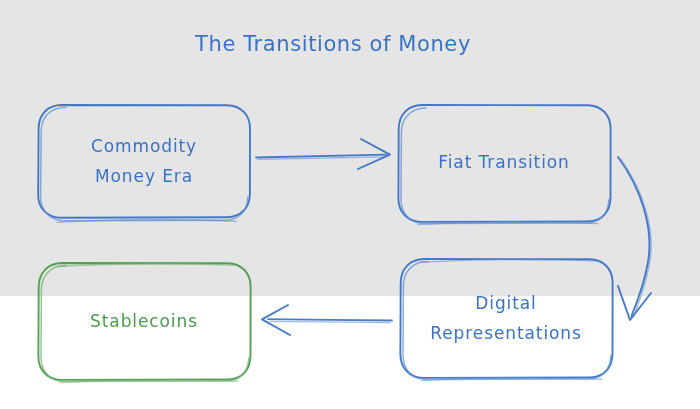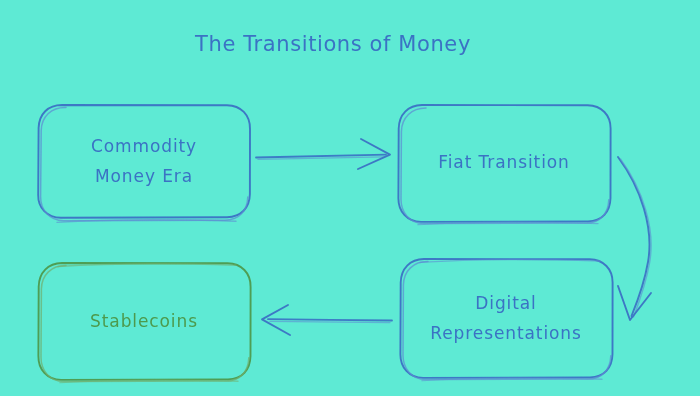--- a/index.html
+++ b/index.html
@@ -13,22 +13,22 @@
     height: 409px;
     position: relative;
     overflow: hidden;
     font-family: "DejaVu Sans", sans-serif;
   }
   #diagram-root {
     position: absolute;
     left: 0;
     top: 0;
     width: 700px;
-    height: 396px;
-    background: #5eead4;
+    height: 296px;
+    background: #e5e5e5;
   }
   svg.canvas {
     position: absolute;
     left: 0;
     top: 0;
     width: 700px;
     height: 409px;
     display: block;
   }
   .sketch-stroke {

